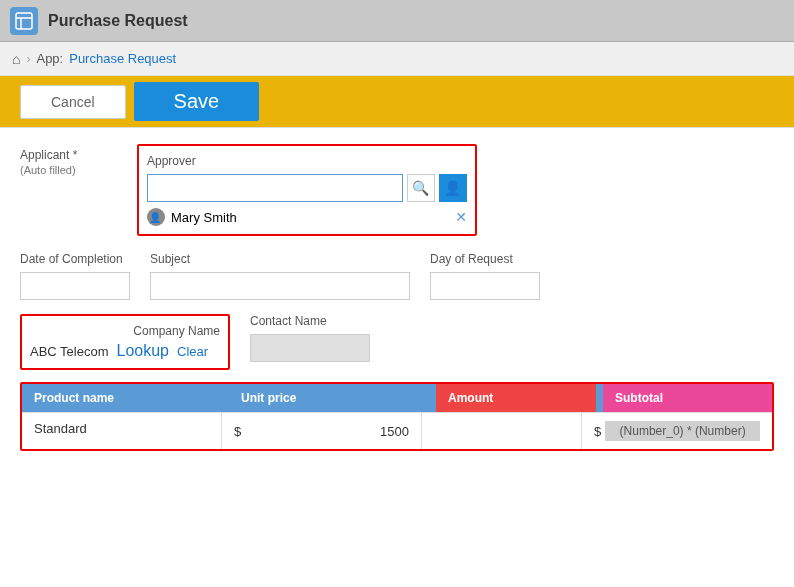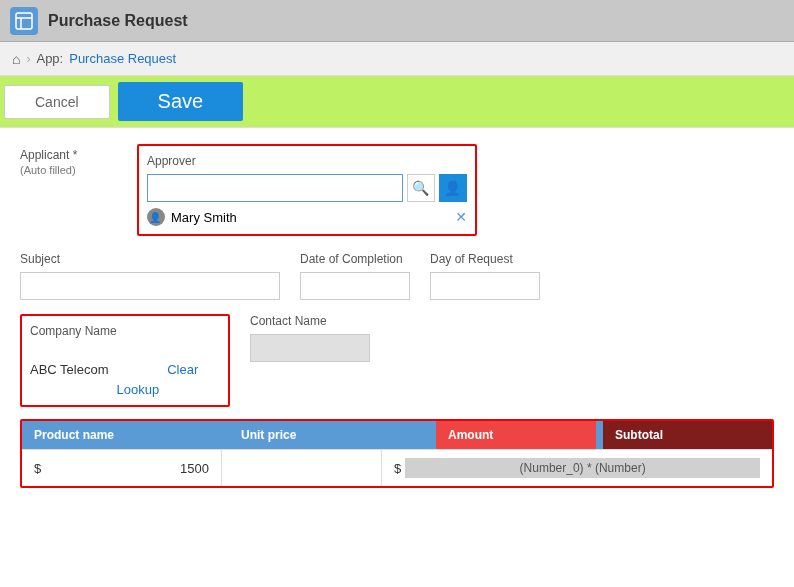--- a/index.html
+++ b/index.html
@@ -59,25 +59,25 @@
       color: #aaa;
       font-size: 12px;
     }
     .breadcrumb-link {
       color: #1a73c8;
       font-size: 13px;
     }
 
     
     .toolbar {
-      background: #bef264;
+      background: #eab308;
       height: 52px;
       display: flex;
       align-items: center;
-      padding: 0 4px;
+      padding: 0 20px;
       gap: 8px;
       border-bottom: 1px solid #ddd;
     }
     .btn-cancel {
       background: white;
       border: 1px solid #ccc;
       color: #666;
       padding: 8px 30px;
       font-size: 14px;
       cursor: pointer;
@@ -247,40 +247,40 @@
       margin-bottom: 14px;
       align-items: flex-end;
     }
 
     
     .company-box {
       border: 2px solid #e00;
       padding: 8px;
       border-radius: 2px;
       min-width: 210px;
+      text-align: right;
     }
 
     .company-value-row {
       display: flex;
       align-items: center;
       gap: 8px;
       margin-top: 4px;
     }
 
     .company-name-text {
       font-size: 13px;
       color: #333;
     }
 
     .lookup-link {
       color: #1a73c8;
       cursor: pointer;
-      font-size: 13px;
+      font-size: 16px;
       text-decoration: none;
-      margin-top: 40px;
     }
 
     .clear-link {
       color: #1a73c8;
       cursor: pointer;
       font-size: 13px;
       text-decoration: none;
     }
 
     .grayed-input {
@@ -309,21 +309,21 @@
 
     .table-header-cell {
       padding: 7px 12px;
       font-size: 12px;
       font-weight: bold;
     }
 
     .th-product { flex: 0 0 200px; }
     .th-unit { flex: 0 0 200px; }
     .th-amount { flex: 0 0 160px; background: #ef4444; }
-    .th-subtotal { flex: 1; background: #7f1d1d; }
+    .th-subtotal { flex: 1; background: #ec4899; }
 
     .table-row-data {
       display: flex;
       border-top: 1px solid #ddd;
       background: white;
     }
 
     .td-product {
       flex: 0 0 200px;
       padding: 8px 12px;
@@ -422,26 +422,26 @@
       <div class="person-chip">
         <div class="person-icon-small">👤</div>
         <span>Mary Smith</span>
         <span class="close-x">✕</span>
       </div>
     </div>
   </div>
 
   <div class="subject-row">
     <div class="field-group">
+      <div class="field-label">Date of Completion</div>
+      <input type="text" class="text-input text-input-date" style="">
+    </div>
+    <div class="field-group">
       <div class="field-label">Subject</div>
       <input type="text" class="text-input text-input-wide" style="">
-    </div>
-    <div class="field-group">
-      <div class="field-label">Date of Completion</div>
-      <input type="text" class="text-input text-input-date" style="">
     </div>
     <div class="field-group">
       <div class="field-label">Day of Request</div>
       <input type="text" class="text-input text-input-date" style="">
     </div>
   </div>
 
   <div class="form-row" style="margin-bottom:12px;">
     <div class="company-box">
       <div class="field-label">Company Name</div>
@@ -458,20 +458,21 @@
   </div>
 
   <div class="table-section">
     <div class="table-header">
       <div class="table-header-cell th-product">Product name</div>
       <div class="table-header-cell th-unit">Unit price</div>
       <div class="table-header-cell th-amount">Amount</div>
       <div class="table-header-cell th-subtotal">Subtotal</div>
     </div>
     <div class="table-row-data">
+      <div class="td-product">Standard</div>
       <div class="td-unit">
         <span class="dollar-sign">$</span>
         <span class="price-value">1500</span>
       </div>
       <div class="td-amount"></div>
       <div class="td-subtotal">
         <span class="dollar-sign">$</span>
         <span class="subtotal-formula">(Number_0) * (Number)</span>
       </div>
     </div>

